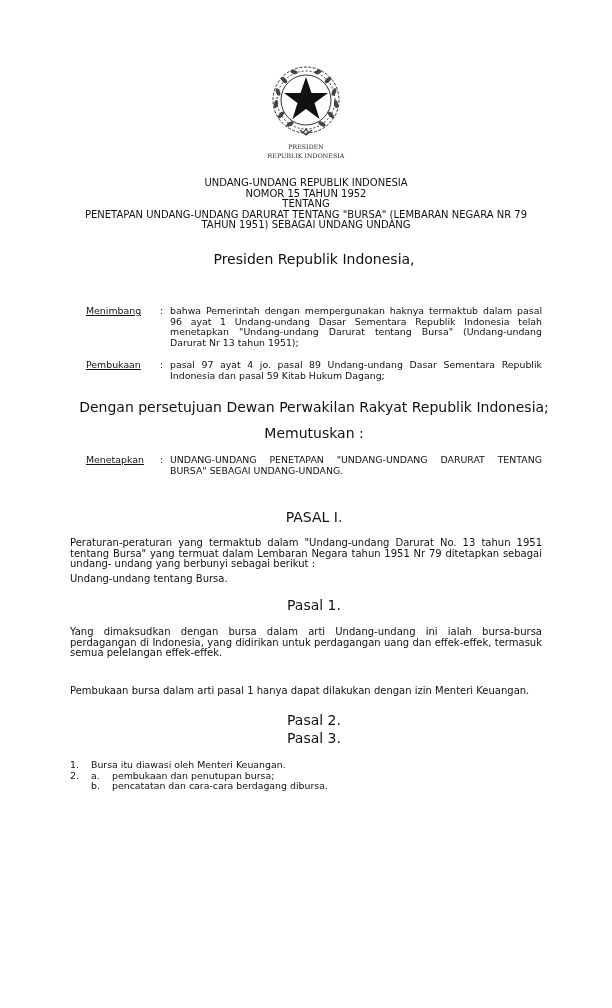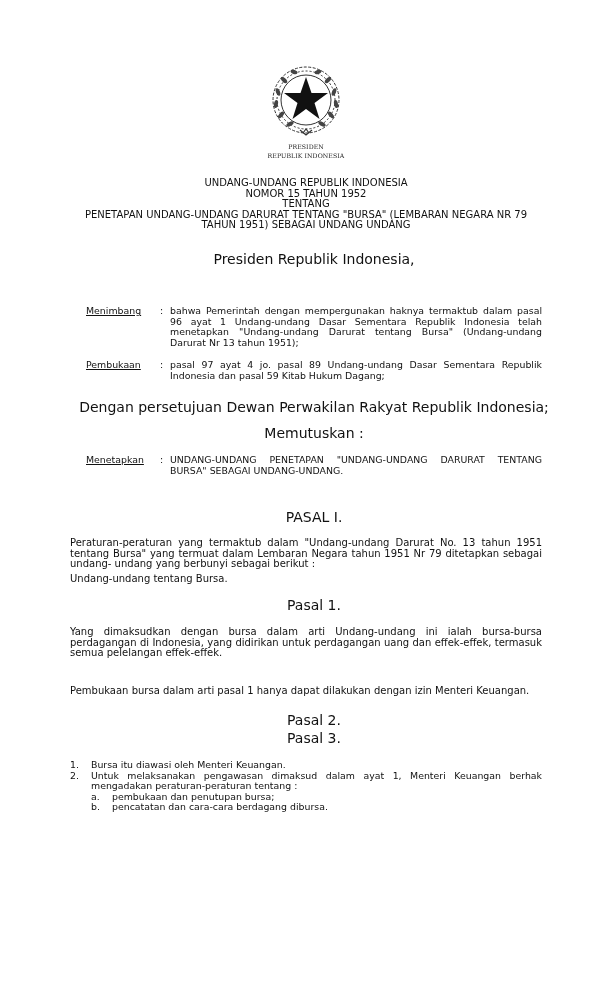--- a/index.html
+++ b/index.html
@@ -202,21 +202,20 @@
   <div class="para" style="top:686px;">Pembukaan bursa dalam arti pasal 1 hanya dapat dilakukan dengan izin Menteri Keuangan.</div>
 
   <div class="centered" style="top:733px;">Pasal 3.</div>
   <div class="list" style="top:760px;">
     <div class="li">
       <span class="num">1.</span>
       <span class="txt">Bursa itu diawasi oleh Menteri Keuangan.</span>
     </div>
     <div class="li">
       <span class="num">2.</span>
-      <span class="txt">Untuk melaksanakan pengawasan dimaksud dalam ayat 1, Menteri Keuangan berhak mengadakan peraturan-peraturan tentang :</span>
       <div class="sub">
         <span class="num">a.</span>
         <span>pembukaan dan penutupan bursa;</span>
       </div>
       <div class="sub">
         <span class="num">b.</span>
         <span>pencatatan dan cara-cara berdagang dibursa.</span>
       </div>
     </div>
   </div>

